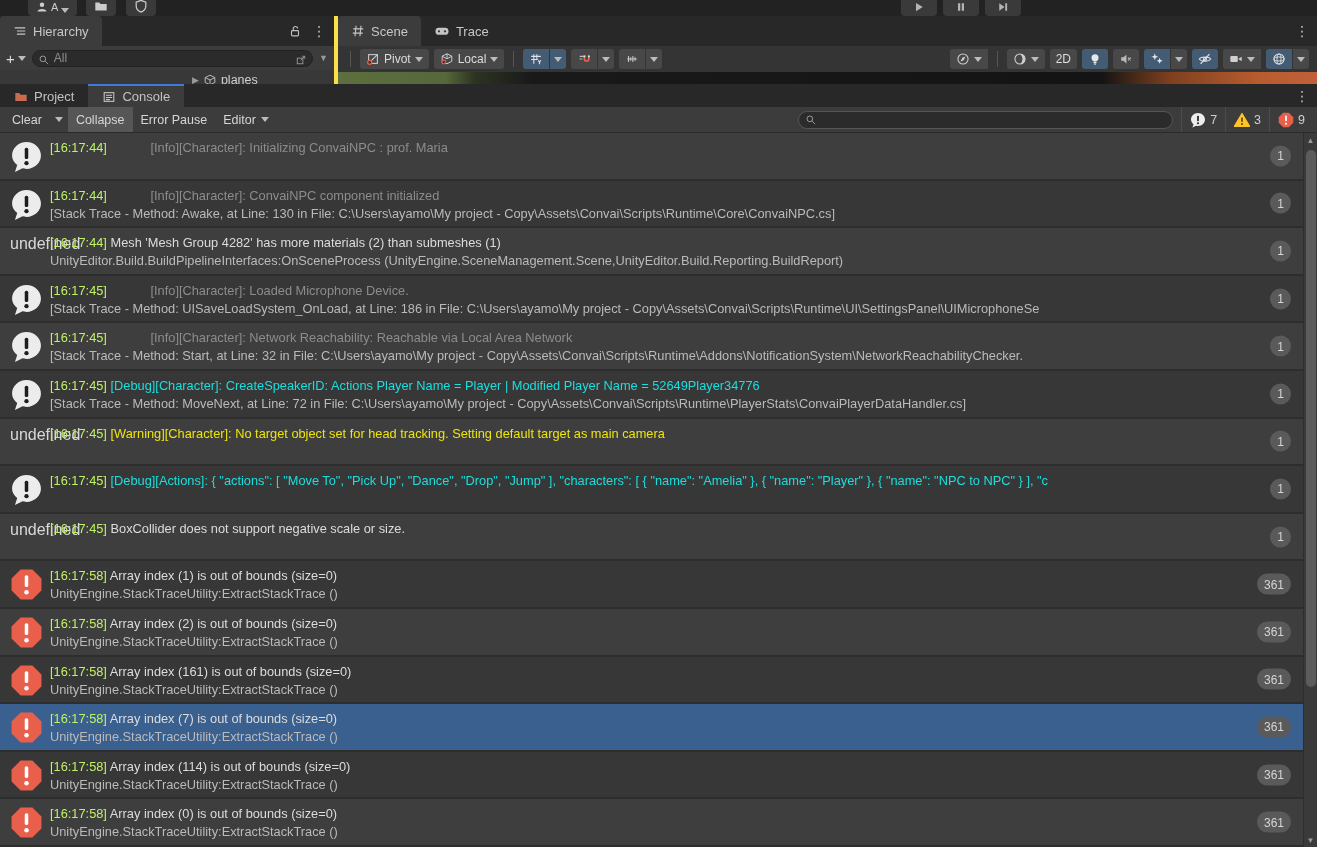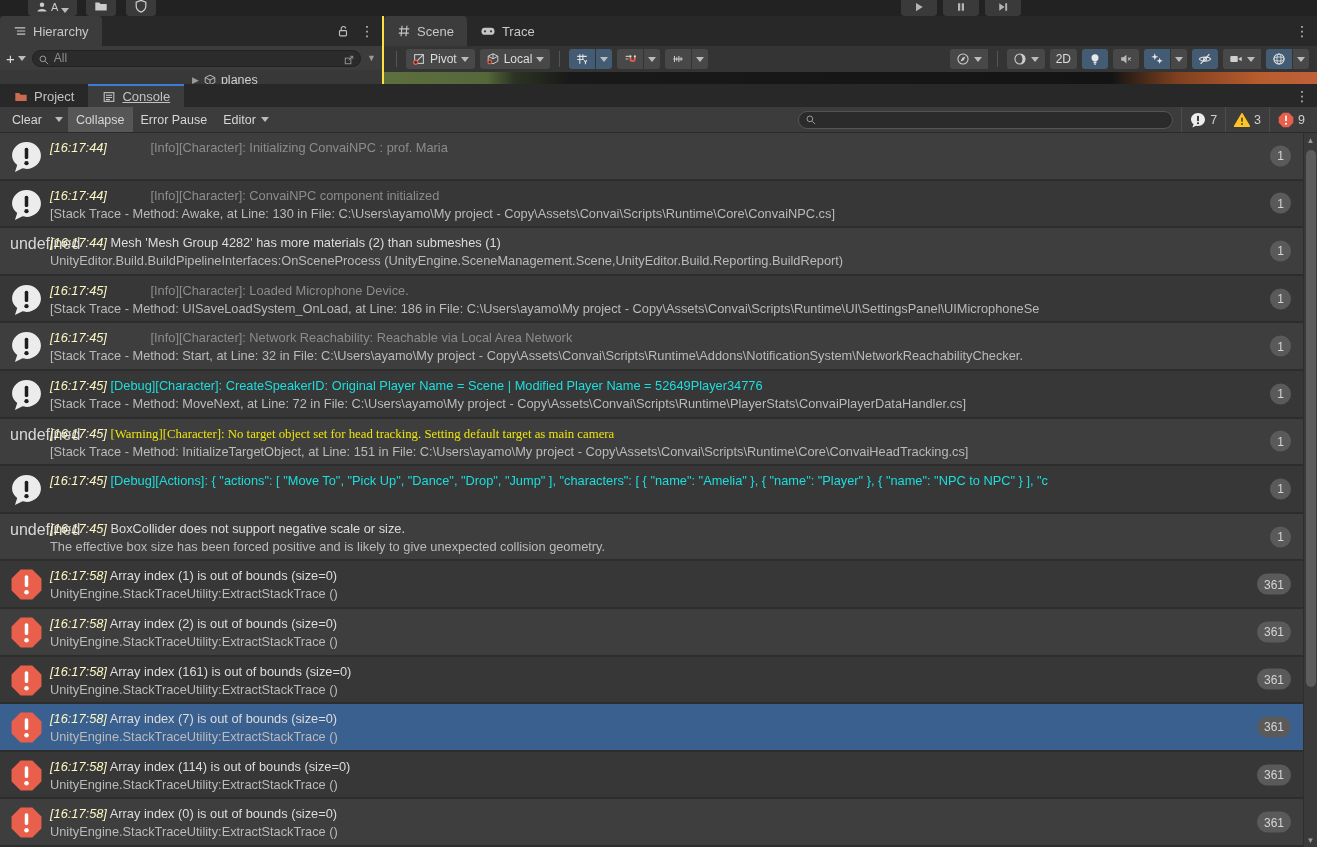--- a/index.html
+++ b/index.html
@@ -13,21 +13,21 @@
     border-radius:4px; display:flex; align-items:flex-end; justify-content:center;
     color:#CCC; font-size:11px; gap:3px; padding:0 8px 3px; }
   .icon12 { width:12px; height:12px; display:inline-block; }
   .icon14 { width:14px; height:14px; display:inline-block; }
   .icon16 { width:16px; height:16px; display:inline-block; }
   .caret { width:0; height:0; border-left:4px solid transparent; border-right:4px solid transparent;
     border-top:5px solid #BBB; display:inline-block; }
 
   
   .upper { height:68px; display:flex; flex:none; background:#282828; }
-  .hierarchy-panel { width:384px; flex:none; border-right:2px solid #fde047; }
+  .hierarchy-panel { width:338px; flex:none; border-right:4px solid #fde047; }
   .panel-tabbar { height:30px; background:#282828; display:flex; align-items:stretch; position:relative; }
   .ptab { display:flex; align-items:center; gap:6px; padding:0 13px; font-size:13px; color:#C7C7C7; }
   .ptab.active { background:#3C3C3C; border-radius:4px 4px 0 0; }
   .head-icons { margin-left:auto; display:flex; align-items:center; gap:10px; padding-right:8px; color:#BFBFBF; }
   .kebab { font-size:14px; color:#C5C5C5; letter-spacing:0; line-height:1; cursor:pointer; }
 
   .hier-toolbar { height:24px; background:#3C3C3C; display:flex; align-items:center; padding:0 6px; gap:6px; }
   .add-btn { display:flex; align-items:center; gap:3px; color:#DDD; font-size:15px; background:none; border:none; }
   .searchbox { flex:1; height:17px; background:#2B2B2B; border:1px solid #212121; border-radius:9px;
     display:flex; align-items:center; padding:0 5px; gap:4px; }
@@ -49,21 +49,21 @@
     margin-left:1px; display:flex; align-items:center; justify-content:center; }
   .split .stb-caret.blue { background:#435C73; }
   .vdiv { width:1px; height:16px; background:#555; margin:0 4px; }
   .scene-sliver { height:12px;
     background:linear-gradient(90deg,#5d6f3e 0%,#56683a 11%,#2c3322 14%,#191919 20%,#141414 78%,#7e401f 85%,#b85c2e 94%,#c0603a 100%); }
 
   
   .console-panel { flex:1; display:flex; flex-direction:column; min-height:0; background:#383838; }
   .console-tabbar { height:23px; background:#282828; display:flex; align-items:stretch; flex:none; position:relative; }
   .ctab { display:flex; align-items:center; gap:6px; padding:0 14px; font-size:13px; color:#C2C2C2; border-top:2px solid transparent; }
-  .ctab.active { background:#3C3C3C; border-top:2px solid #3C7BD6;text-decoration:underline; }
+  .ctab.active { background:#3C3C3C; border-top:2px solid #3C7BD6; }
   .console-toolbar { height:26px; background:#3C3C3C; border-bottom:1px solid #2A2A2A; display:flex;
     align-items:center; padding:0 4px; flex:none; font-size:12.5px; color:#D6D6D6; }
   .cbtn { background:none; border:none; color:#D6D6D6; font-size:12.5px; height:100%; padding:0 8px;
     display:flex; align-items:center; gap:5px; }
   .cbtn.on { background:#565656; }
   .csearch { margin-left:auto; width:375px; height:18px; background:#2B2B2B; border:1px solid #555;
     border-radius:9px; display:flex; align-items:center; padding:0 6px; gap:4px; margin-right:8px; }
   .csearch input { background:transparent; border:none; outline:none; color:#DDD; font-size:12px; flex:1; min-width:0; }
   .count-group { display:flex; align-items:center; gap:4px; padding:0 8px; height:100%; border-left:1px solid #4C4C4C; }
   .count-num { color:#CFCFCF; font-size:12.5px; }
@@ -71,25 +71,25 @@
   .console-body { flex:1; position:relative; min-height:0; overflow:hidden; background:#383838; }
   .log-list { position:absolute; inset:0 0 0 0; }
   .log-row { height:47.6px; position:relative; overflow:hidden; border-bottom:2px solid #2D2D2D; }
   .log-row.even { background:#3E3E3E; }
   .log-row.odd  { background:#373737; }
   .log-row.selected { background:#3A608F; }
   .log-icon { position:absolute; left:10px; top:7px; width:33px; height:33px; }
   .log-text { position:absolute; left:50px; top:5px; right:0; white-space:nowrap; }
   .log-line1 { font-size:12.8px; height:19px; line-height:19px; color:#DCDCDC; }
   .log-line2 { font-size:12.8px; height:19px; line-height:18px; color:#BABABA; }
-  .ts { color:#fef9c3;font-style:italic; }
+  .ts { color:#bef264; }
   .msg.c-gray { color:#8C8C8C;margin-left:40px; }
   .msg.c-white { color:#DCDCDC; }
   .msg.c-cyan { color:#1CDEDE; }
-  .msg.c-yellow { color:#EDE40C;font-family:Liberation Serif, serif; }
+  .msg.c-yellow { color:#EDE40C; }
   .log-badge { position:absolute; right:26px; top:50%; transform:translateY(-50%); background:#5A5A5A;
     color:#D5D5D5; font-size:12px; min-width:21px; height:21px; border-radius:11px;
     display:flex; align-items:center; justify-content:center; padding:0 7px; }
 
   .vscroll { position:absolute; top:0; right:0; bottom:0; width:14px; background:#3A3A3A; border-left:1px solid #2E2E2E; }
   .vs-arrow { position:absolute; left:0; width:100%; height:14px; color:#9A9A9A; font-size:8px;
     display:flex; align-items:center; justify-content:center; }
   .vs-thumb { position:absolute; left:2px; width:10px; border-radius:5px; background:#5C5C5C; }
 </style>
 </head>
@@ -458,49 +458,47 @@
             </div>
             <div class="log-badge">1</div>
           </div>
           <div class="log-row odd">
             <div class="log-icon"><svg viewBox="0 0 32 32" width="100%" height="100%">
                 <path d="M16 2 C23.7 2 30 7.8 30 15 C30 22.2 23.7 28 16 28 C14.7 28 13.4 27.8 12.2 27.5 L4.8 31 L7 24.3 C3.9 21.9 2 18.6 2 15 C2 7.8 8.3 2 16 2 Z" fill="#ECECEC"></path>
                 <rect x="14.3" y="7.5" width="3.4" height="11" rx="1.5" fill="#1E1E1E"></rect>
                 <circle cx="16" cy="22.5" r="2.1" fill="#1E1E1E"></circle>
               </svg></div>
             <div class="log-text">
-              <div class="log-line1"><span class="ts">[16:17:45]</span> <span class="msg c-cyan">[Debug][Character]: CreateSpeakerID: Original Player Name = Scene | Modified Player Name = 52649Player34776</span></div>
+              <div class="log-line1"><span class="ts">[16:17:45]</span> <span class="msg c-cyan">[Debug][Character]: CreateSpeakerID: Actions Player Name = Player | Modified Player Name = 52649Player34776</span></div>
               <div class="log-line2">[Stack Trace - Method: MoveNext, at Line: 72 in File: C:\Users\ayamo\My project - Copy\Assets\Convai\Scripts\Runtime\PlayerStats\ConvaiPlayerDataHandler.cs]</div>
             </div>
             <div class="log-badge">1</div>
           </div>
           <div class="log-row even">
             <div class="log-icon">undefined</div>
             <div class="log-text">
               <div class="log-line1"><span class="ts">[16:17:45]</span> <span class="msg c-yellow">[Warning][Character]: No target object set for head tracking. Setting default target as main camera</span></div>
-              <div class="log-line2">[Stack Trace - Method: InitializeTargetObject, at Line: 151 in File: C:\Users\ayamo\My project - Copy\Assets\Convai\Scripts\Runtime\Core\ConvaiHeadTracking.cs]</div>
             </div>
             <div class="log-badge">1</div>
           </div>
           <div class="log-row odd">
             <div class="log-icon"><svg viewBox="0 0 32 32" width="100%" height="100%">
                 <path d="M16 2 C23.7 2 30 7.8 30 15 C30 22.2 23.7 28 16 28 C14.7 28 13.4 27.8 12.2 27.5 L4.8 31 L7 24.3 C3.9 21.9 2 18.6 2 15 C2 7.8 8.3 2 16 2 Z" fill="#ECECEC"></path>
                 <rect x="14.3" y="7.5" width="3.4" height="11" rx="1.5" fill="#1E1E1E"></rect>
                 <circle cx="16" cy="22.5" r="2.1" fill="#1E1E1E"></circle>
               </svg></div>
             <div class="log-text">
               <div class="log-line1"><span class="ts">[16:17:45]</span> <span class="msg c-cyan">[Debug][Actions]: { "actions": [ "Move To", "Pick Up", "Dance", "Drop", "Jump" ], "characters": [ { "name": "Amelia" }, { "name": "Player" }, { "name": "NPC to NPC" } ], "c</span></div>
             </div>
             <div class="log-badge">1</div>
           </div>
           <div class="log-row even">
             <div class="log-icon">undefined</div>
             <div class="log-text">
               <div class="log-line1"><span class="ts">[16:17:45]</span> <span class="msg c-white">BoxCollider does not support negative scale or size.</span></div>
-              <div class="log-line2">The effective box size has been forced positive and is likely to give unexpected collision geometry.</div>
             </div>
             <div class="log-badge">1</div>
           </div>
           <div class="log-row odd">
             <div class="log-icon"><svg viewBox="0 0 32 32" width="100%" height="100%">
                 <polygon points="10.3,1.5 21.7,1.5 30.5,10.3 30.5,21.7 21.7,30.5 10.3,30.5 1.5,21.7 1.5,10.3" fill="#E8604C"></polygon>
                 <rect x="14.3" y="7" width="3.4" height="11.5" rx="1.6" fill="#FFF"></rect>
                 <circle cx="16" cy="23.5" r="2.2" fill="#FFF"></circle>
               </svg></div>
             <div class="log-text">

